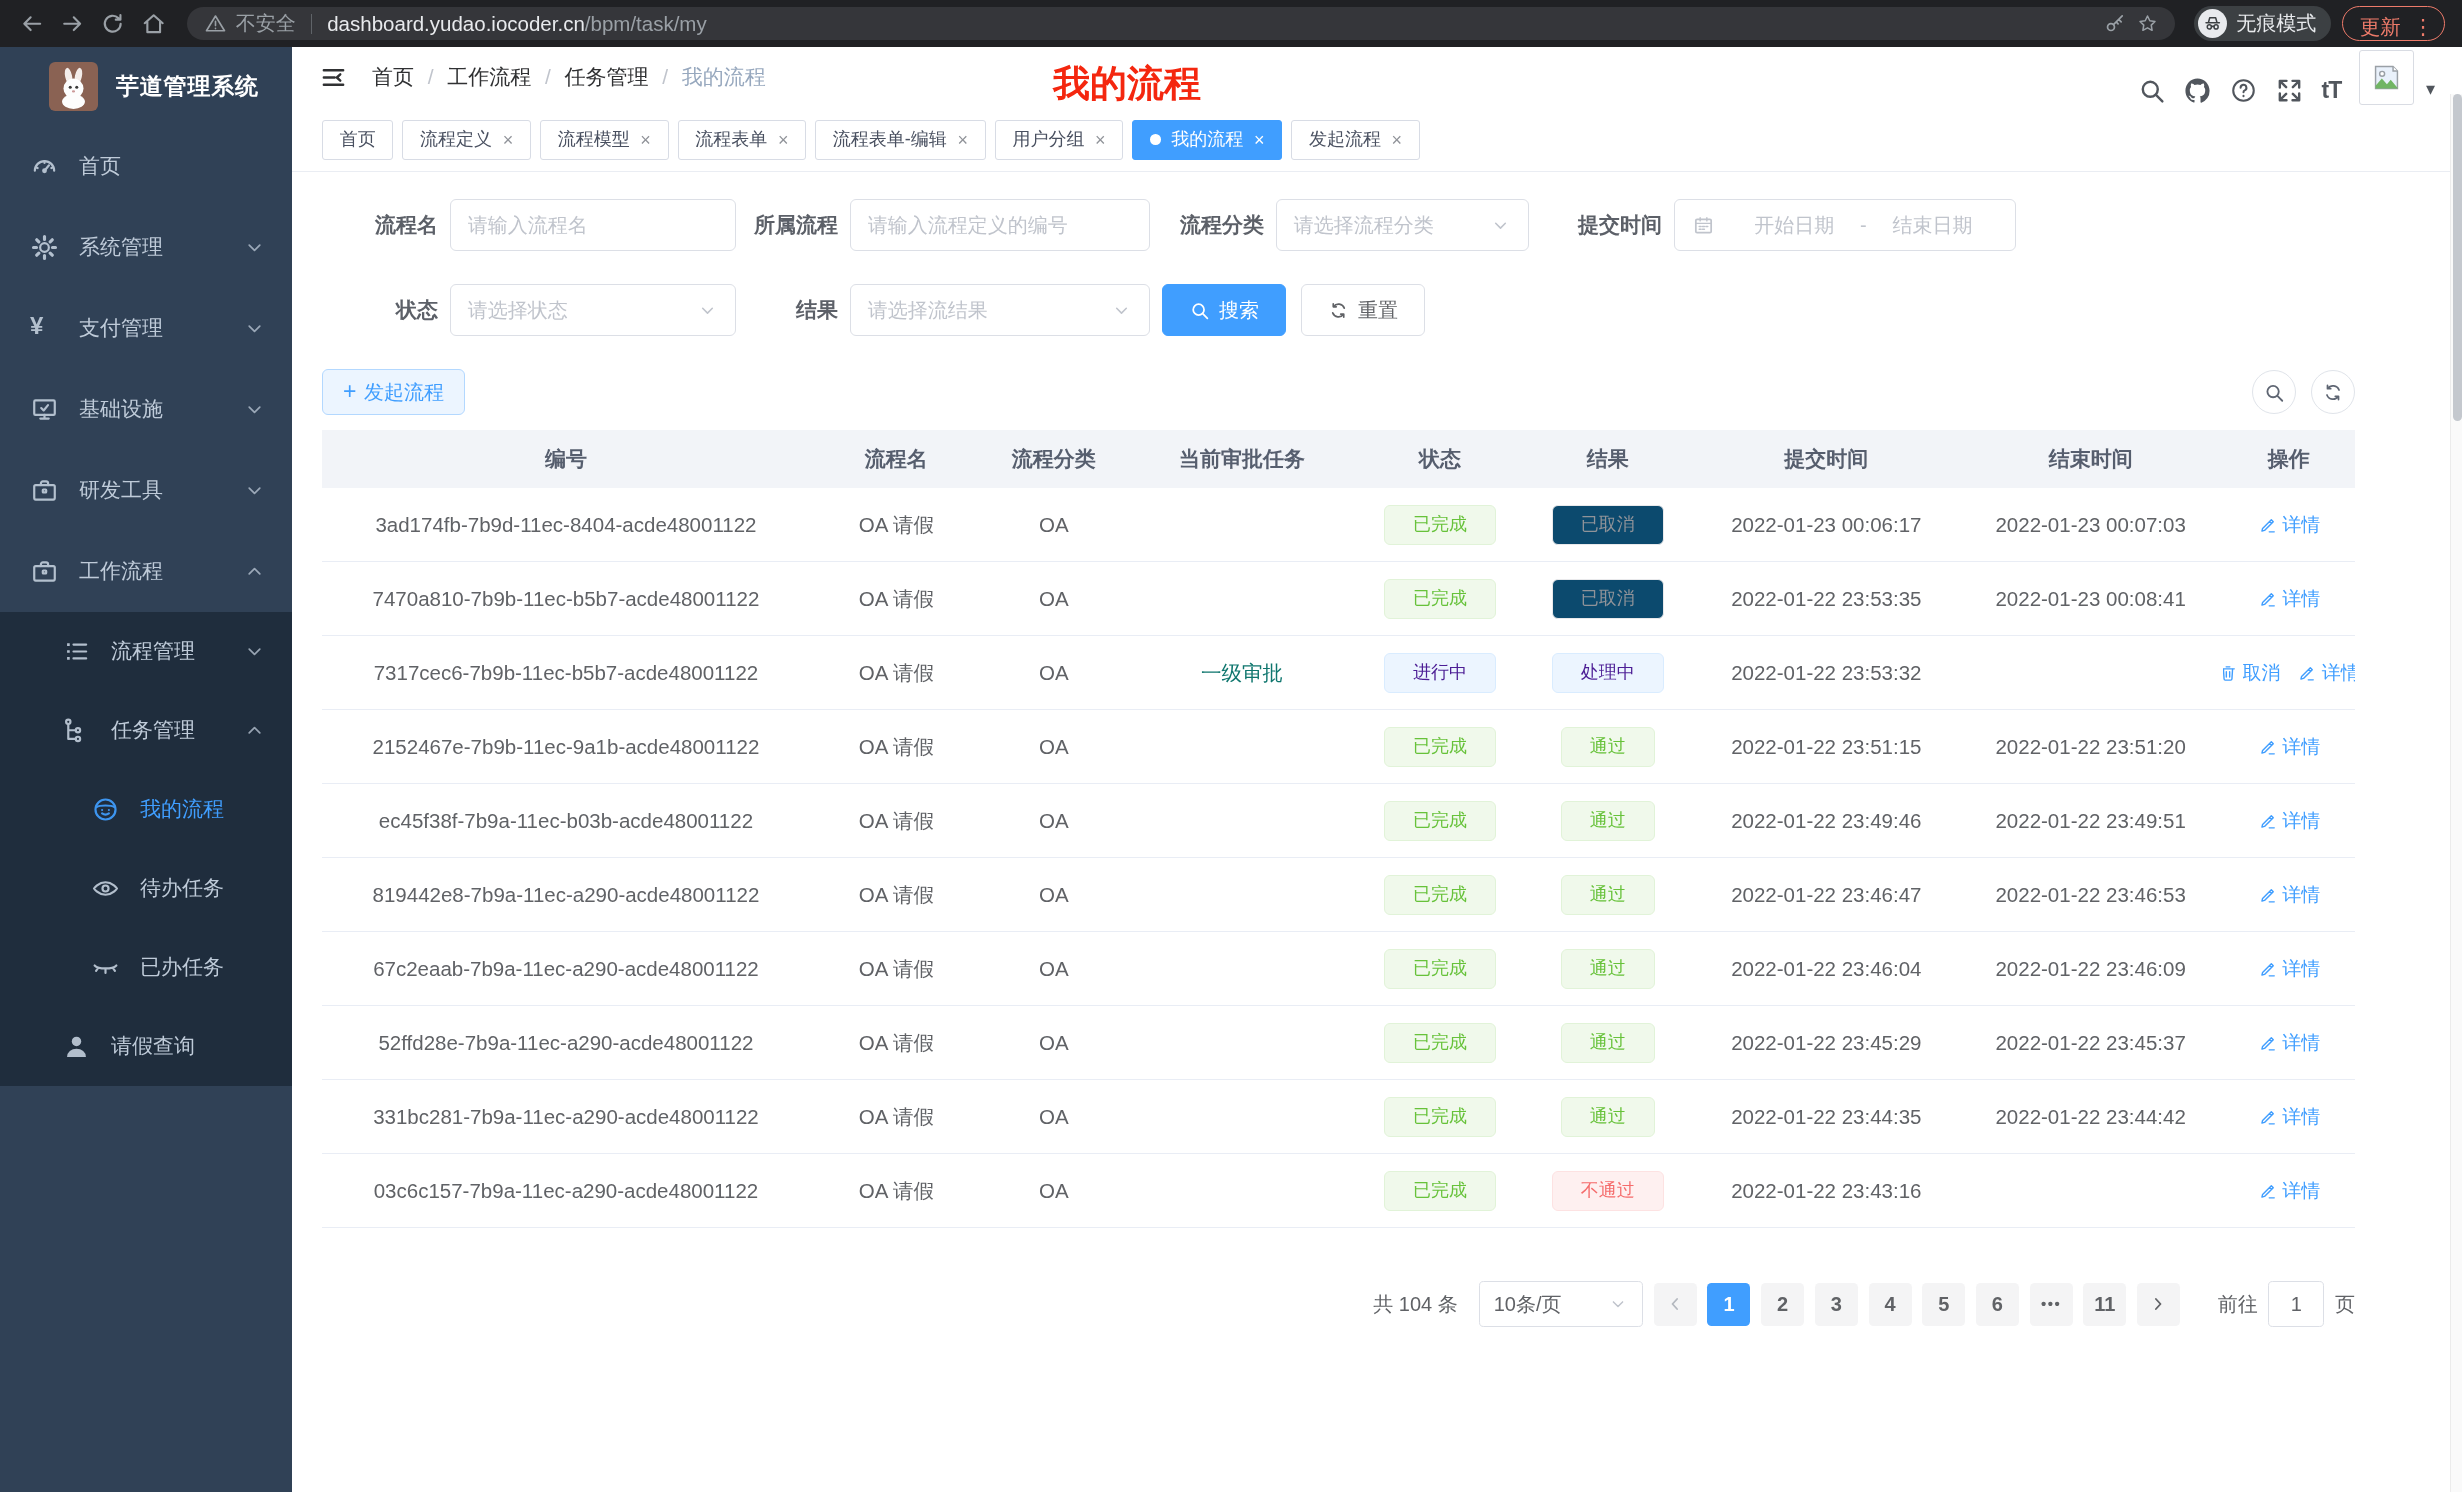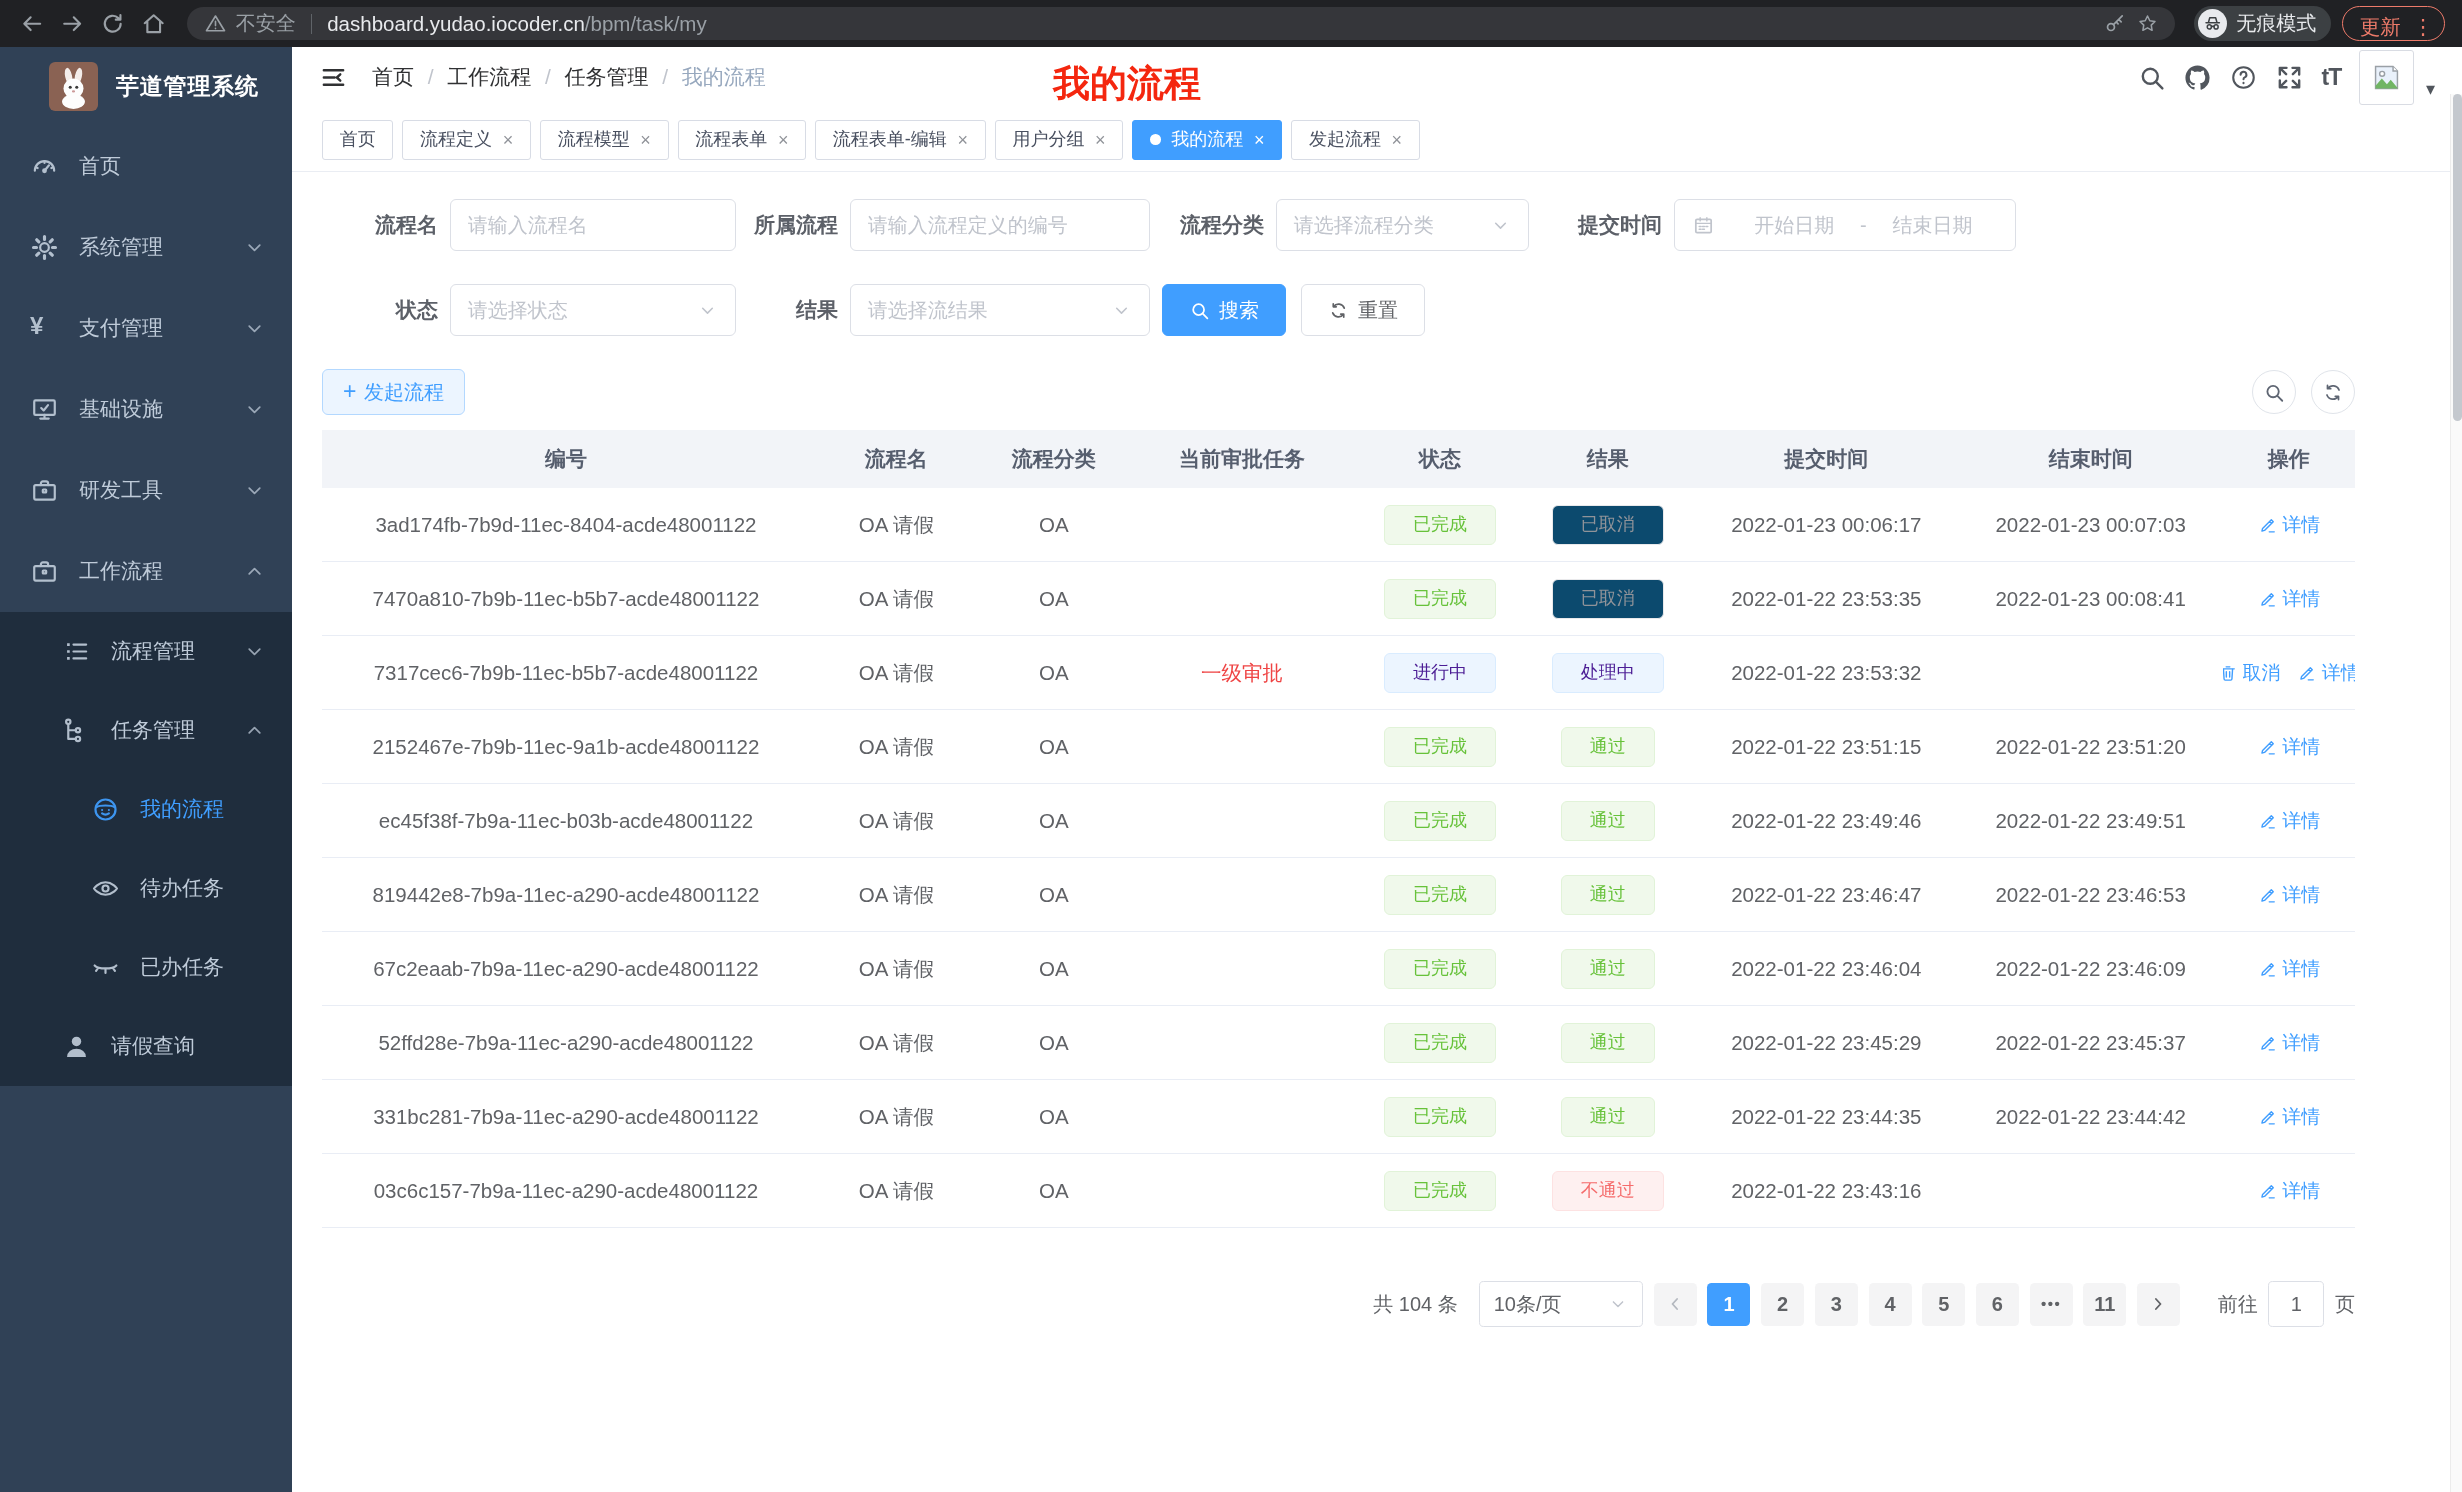--- a/index.html
+++ b/index.html
@@ -47,21 +47,21 @@
 
 .main{flex:1;display:flex;flex-direction:column;background:#fff;position:relative;min-width:0}
 
 
 .hdr{height:61px;display:flex;align-items:center;padding:0 27px;position:relative;background:#fff}
 .hamb{width:29px;height:29px;color:#303133;margin-right:24px;flex:none}
 .crumb{display:flex;align-items:center;font-size:21px;color:#303133;gap:13.7px}
 .crumb .sep{color:#c0c4cc}
 .crumb .last{color:#97a8be}
 .annotation{position:absolute;left:761px;top:13.7px;font-size:37px;font-weight:700;color:#f4270f;white-space:nowrap}
-.hdr-right{margin-left:auto;display:flex;align-items:center;gap:17px}
+.hdr-right{margin-left:auto;display:flex;align-items:flex-end;gap:17px}
 .hicon{width:29px;height:29px;color:#51565d}
 .ticon-font{font-size:23px;color:#51565d;font-weight:700;letter-spacing:-0.8px}
 .avatar{width:55px;height:55px;border:1.5px solid #d9dce3;border-radius:3px;display:flex;align-items:center;justify-content:center;background:#fff}
 .avatar .ph{width:35px;height:35px}
 .caret{font-size:18px;color:#51565d;margin-left:-4.6px;align-self:flex-end;padding-bottom:4.6px}
 
 
 .tabs{height:64px;display:flex;align-items:center;padding:0 30px;gap:9px;border-bottom:1.5px solid #eaedf3;background:#fff}
 .tab{height:40px;display:flex;align-items:center;gap:10.7px;padding:0 16.7px;border:1.5px solid #d8dce5;border-radius:3px;
   font-size:18px;color:#495060;background:#fff;cursor:pointer;white-space:nowrap}
@@ -103,21 +103,21 @@
 .tr.head{height:58px;background:#f2f4f8;border-bottom:none}
 .td{display:flex;align-items:center;justify-content:center;font-size:20.5px;color:#606266;gap:16.7px;
   overflow:hidden;white-space:nowrap;padding:0 4.6px}
 .tr.head .td{font-size:21px;font-weight:700;color:#565e6e}
 .c0{width:24%}.c1{width:8.5%}.c2{width:7%}.c3{width:11.5%}.c4{width:8%}.c5{width:8.5%}.c6{width:13%}.c7{width:13%}.c8{width:6.5%}
 .tag{display:inline-flex;align-items:center;height:40px;padding:0 28px;border-radius:6px;font-size:18px;border:1.5px solid;white-space:nowrap}
 .tag.success{color:#67c23a;background:#f0f9eb;border-color:#e1f3d8}
 .tag.info{color:#909399;background:#0c4a6e;border-color:#e9e9eb}
 .tag.primary{color:#4c1d95;background:#ecf5ff;border-color:#d9ecff}
 .tag.danger{color:#f56c6c;background:#fef0f0;border-color:#fde2e2}
-.task-link{color:#ef4444;cursor:pointer}
+.task-link{color:#0f766e;cursor:pointer}
 .lnk{color:#409eff;font-size:19px;display:inline-flex;align-items:center;gap:4.6px;cursor:pointer;white-space:nowrap}
 .lnk .ic16{width:20px;height:20px;flex:none}
 
 
 .pager{display:flex;align-items:center;justify-content:flex-end;gap:10.7px;margin-top:53px;font-size:20px;color:#606266;padding-bottom:46px}
 .pg-total{margin-right:10.7px}
 .pg-size{width:164px;height:46px;border:1.5px solid #dcdfe6;border-radius:4.6px;display:flex;align-items:center;
   padding:0 13.7px;color:#606266;cursor:pointer}
 .pg-size .chev{width:20px;height:20px;margin-left:auto;color:#c0c4cc}
 .pg-btn{min-width:43px;height:43px;padding:0 6px;border-radius:4.6px;background:#f4f4f5;color:#606266;font-weight:700;

